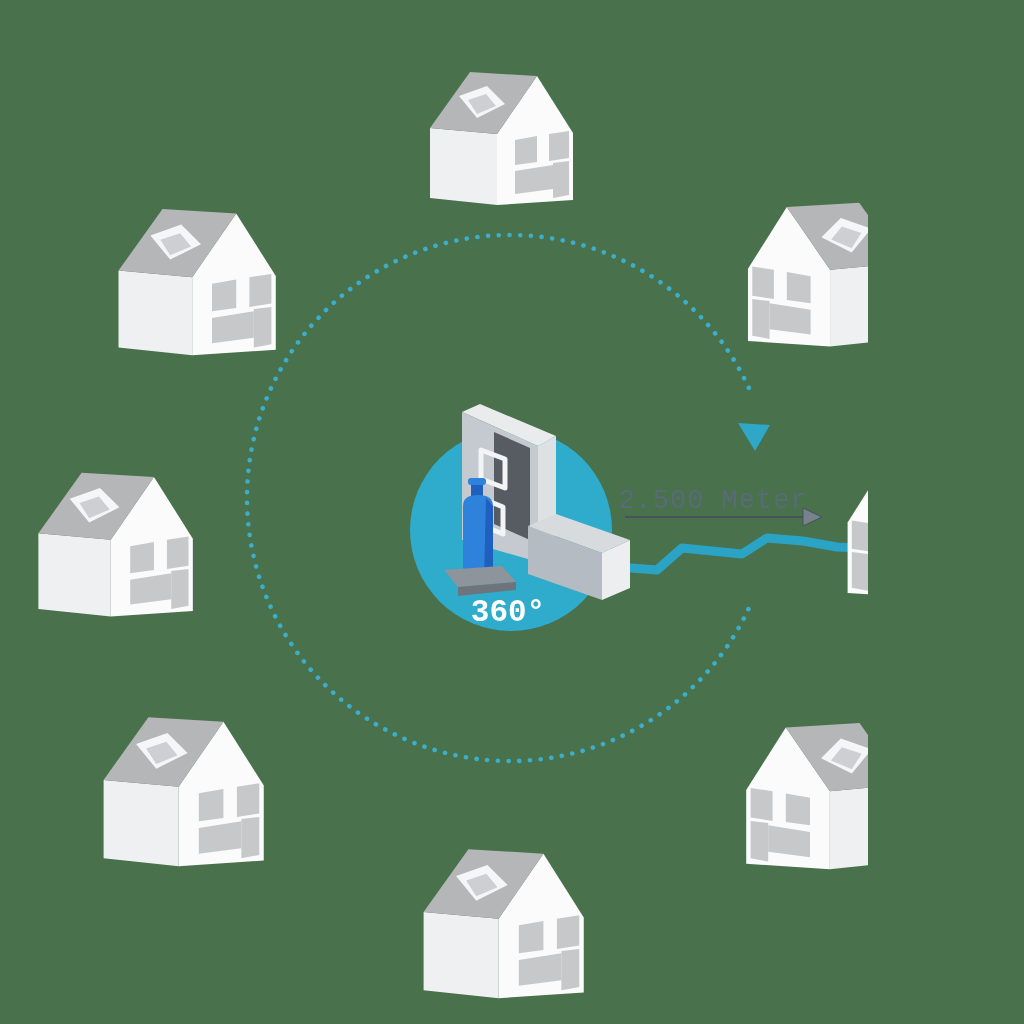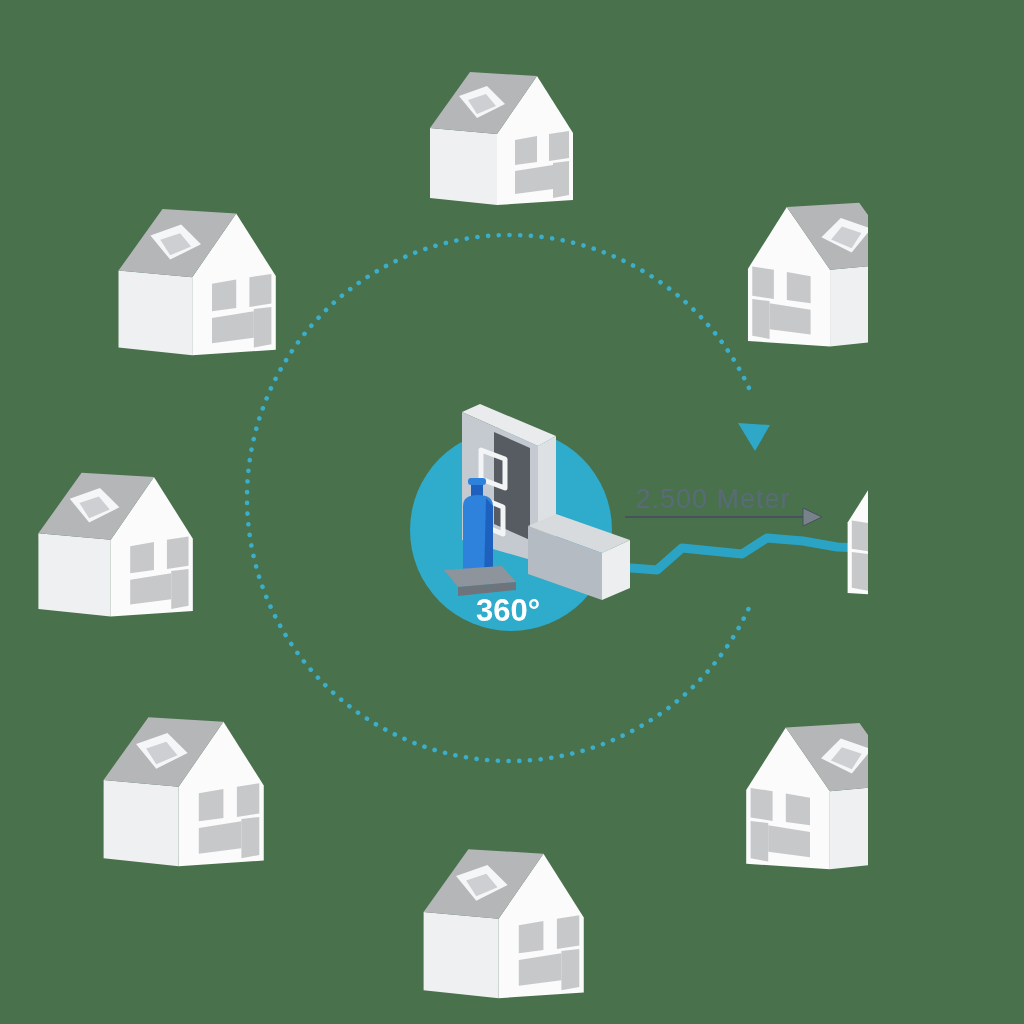--- a/index.html
+++ b/index.html
@@ -1,17 +1,17 @@
 <!DOCTYPE html>
 <html style="--bg: #48714C; --orbit-dot: #3BAECB; --orbit-arrow: #2FA8C8; --center-circle: #2FABCB; --pipe: #2BA3C4; --meter-text: #5A6B78; --meter-line: #47525D; --meter-arrow: #78828B; --label-360: #FFFFFF; --house-wall: #FBFBFC; --house-wall-side: #EFF0F2; --house-roof: #B4B6B8; --house-window: #C6C8CA; --dormer-frame: #F5F6F8; --dormer-window: #CDCFD2; --machine-front: #C5CAD0; --machine-side: #DEE1E4; --machine-top: #E9EBED; --machine-recess: #575C63; --machine-handle: #F2F4F6; --box-front: #B5BBC2; --box-top: #D8DBDE; --box-cap: #ECEEF0; --cylinder-blue: #2F82DB; --cylinder-blue-dark: #1E60BE; --base-top: #8D949B; --base-front: #6E747B;"><head>
 <meta charset="utf-8">
 <style>
   html,body{margin:0;padding:0;background:var(--bg,#48714C);}
   .stage{position:relative;width:868px;height:1024px;overflow:hidden;background:var(--bg,#48714C);
-         font-family:Liberation Sans, sans-serif;}
+         font-family:Liberation Mono, monospace;}
   svg{display:block;position:absolute;top:0;left:0;}
 
   
   .orbit-dots{fill:none;stroke:var(--orbit-dot);stroke-width:4.6;
               stroke-dasharray:0.1 10.6;stroke-linecap:round;}
   .orbit-arrow{fill:var(--orbit-arrow);}
 
   
   .center-circle{fill:var(--center-circle);}
   .lbl-360{fill:var(--label-360);font-size:31px;font-weight:700;text-anchor:middle;}

